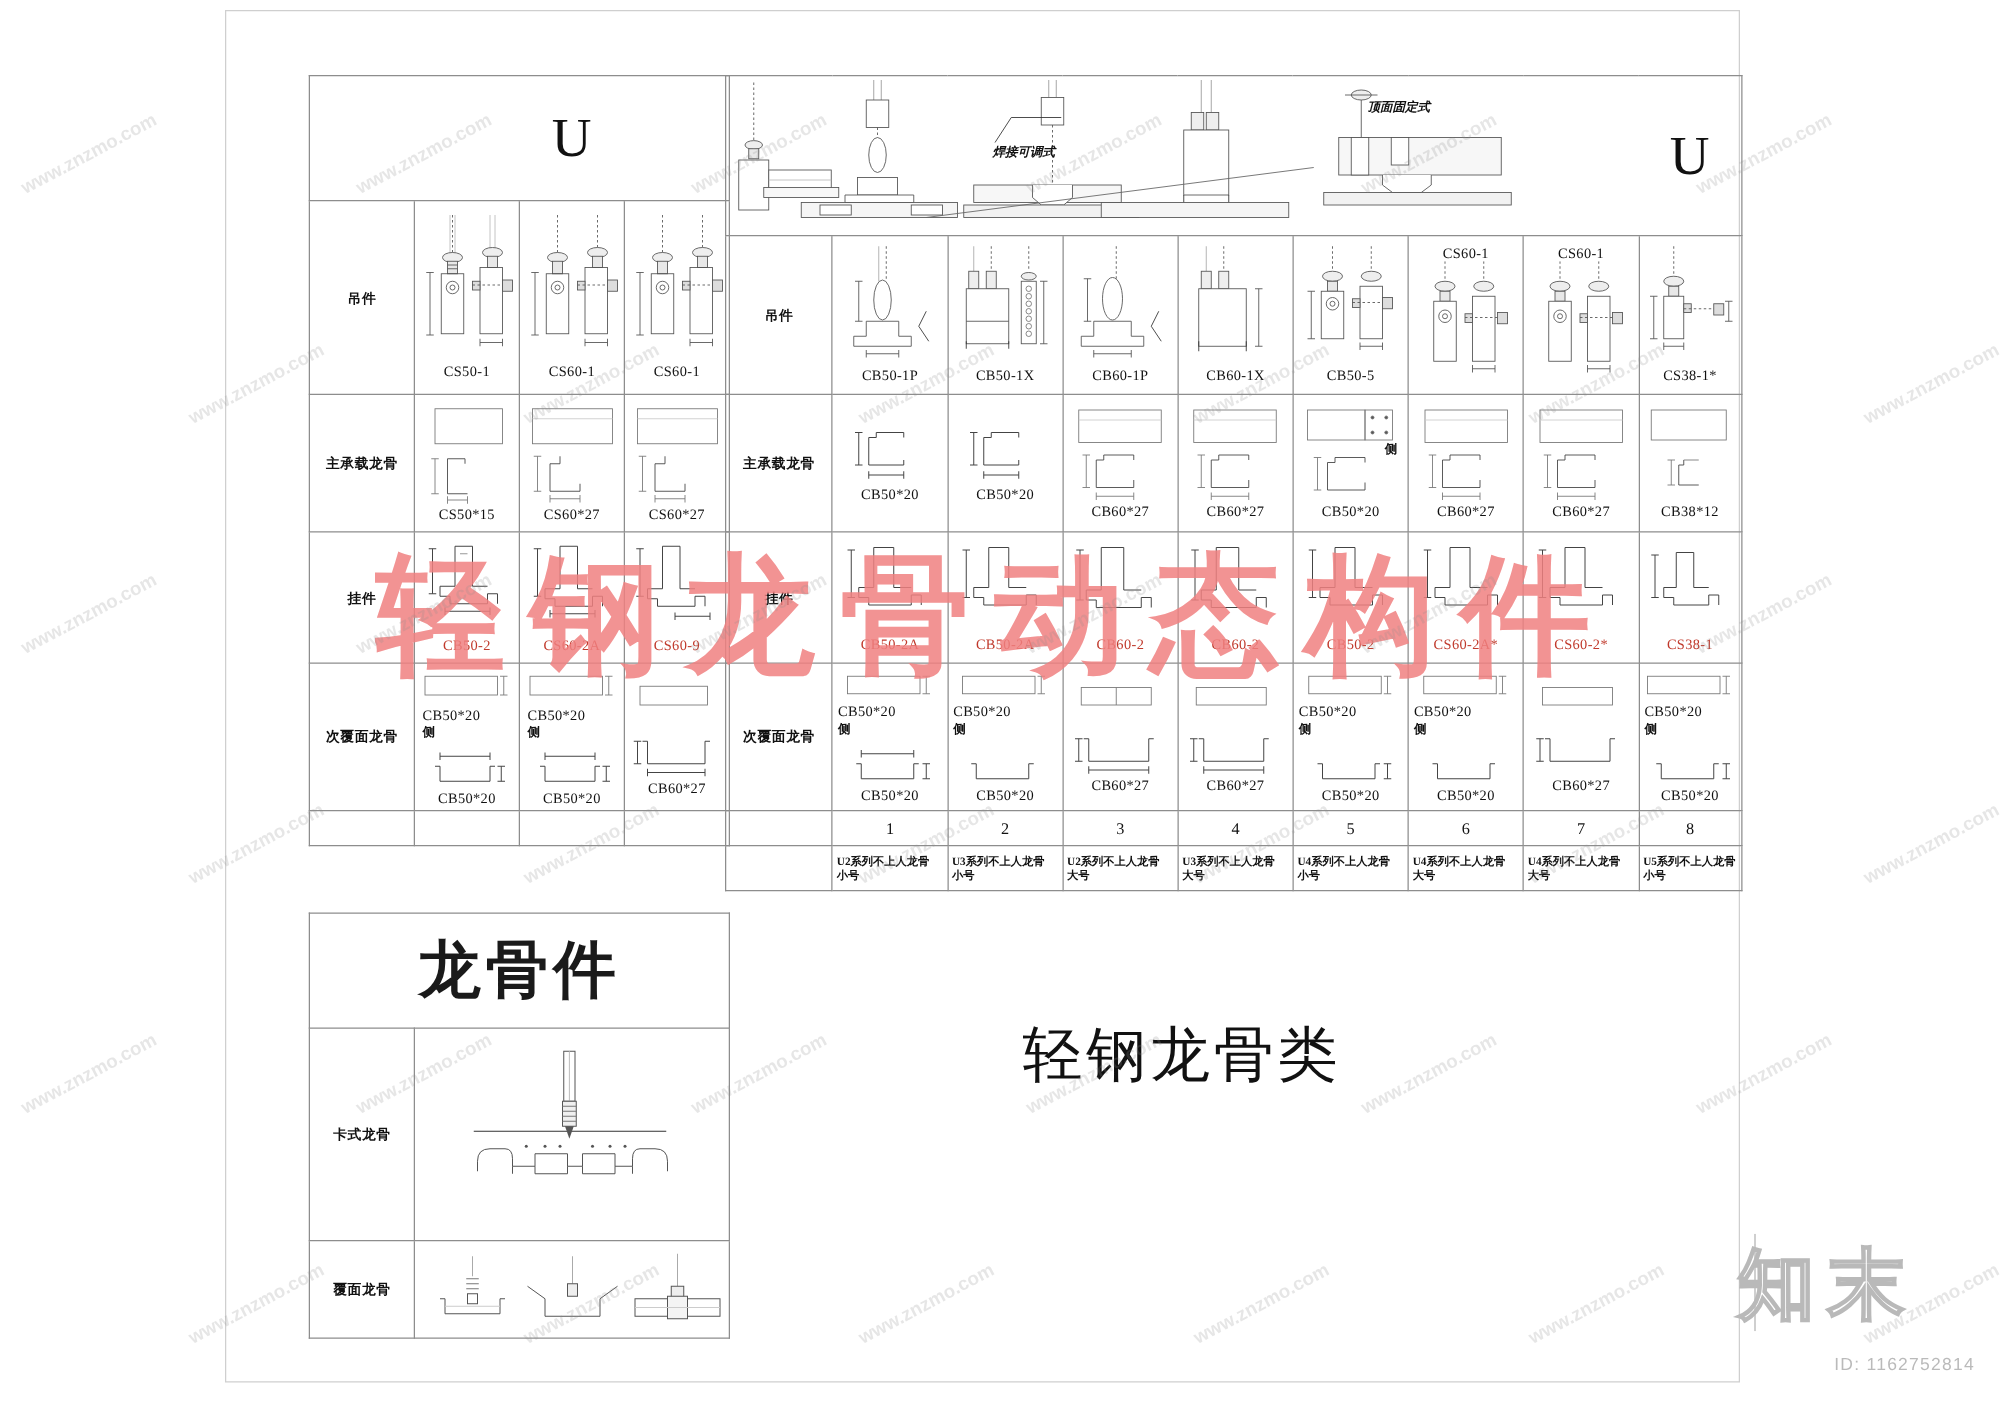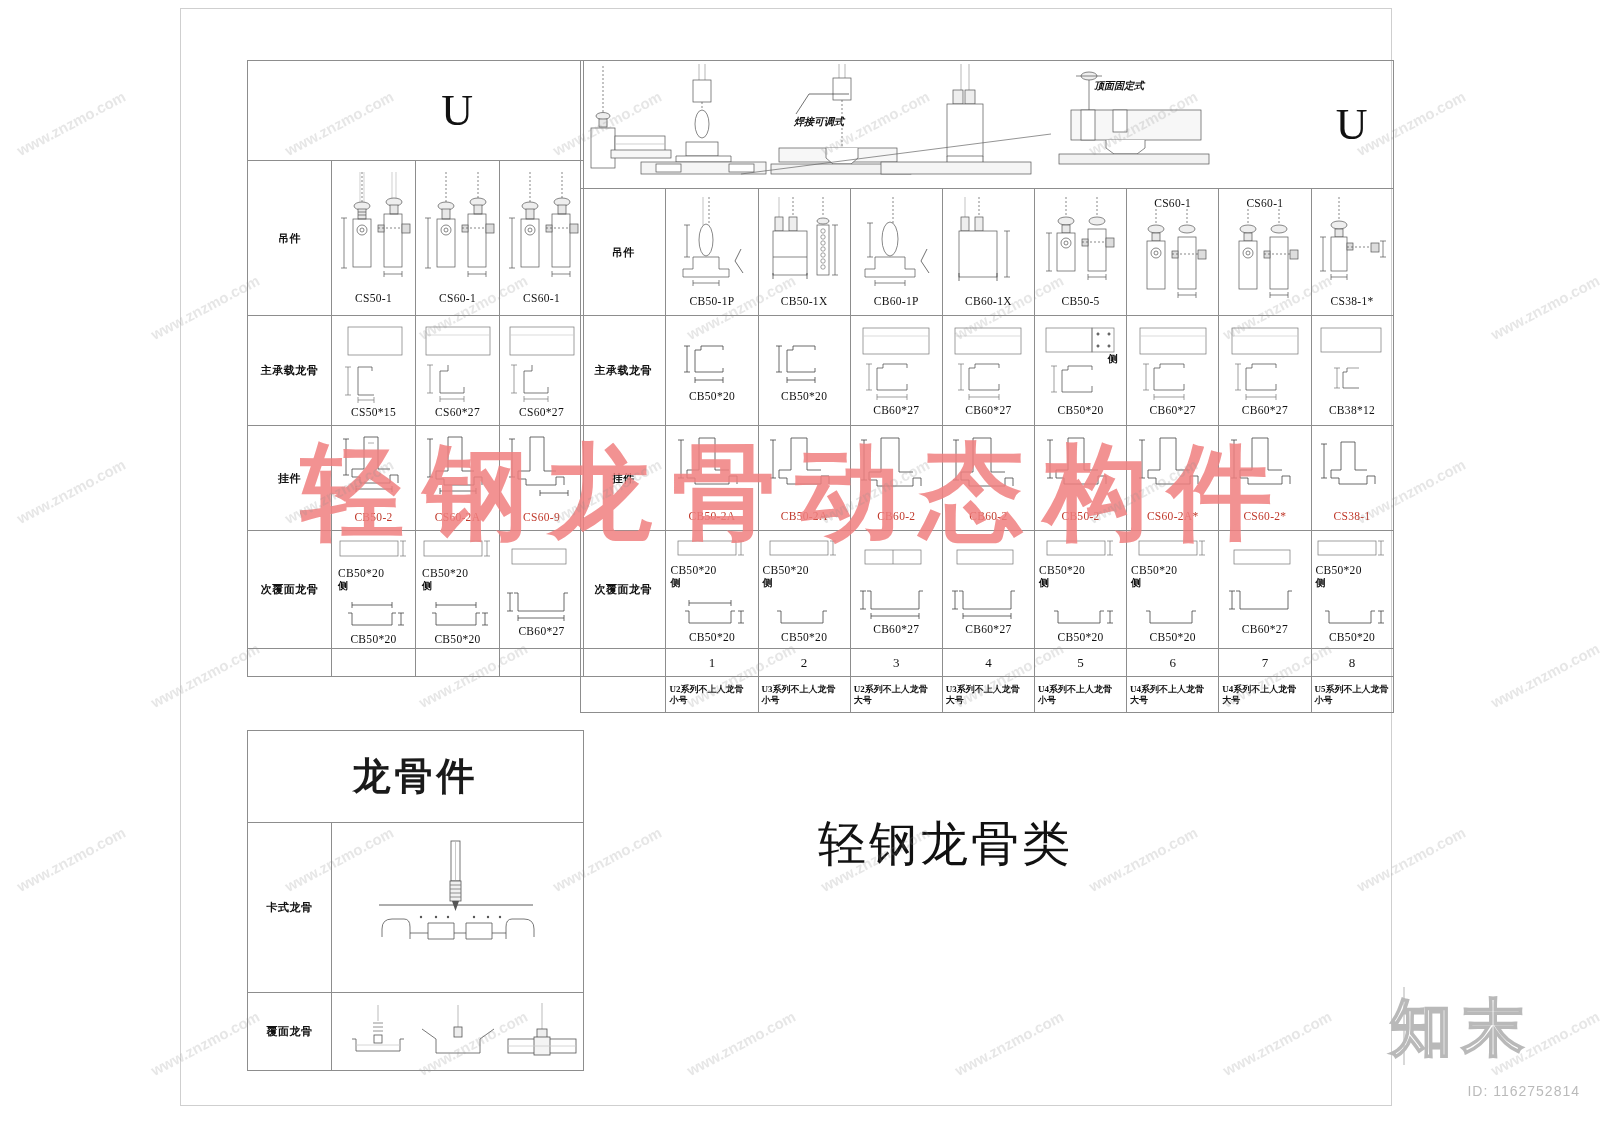--- a/index.html
+++ b/index.html
@@ -48,21 +48,21 @@
   .fig { display:block; }
   .num { font-size:13px; color:#111; }
   .desc {
     font-size:9px; line-height:1.15; color:#111; text-align:left;
     padding:2px 2px 2px 3px; font-weight:bold;
     font-family:"Liberation Serif","DejaVu Serif",serif;
   }
   .topnote { font-size:10px; font-weight:bold; color:#111; white-space:nowrap;font-style:italic;}
   
   .heading-lgj {
-    font-size:38px; font-weight:bold; color:#1a1a1a;
+    font-size:50px; font-weight:bold; color:#1a1a1a;
     font-family:"Liberation Serif","DejaVu Serif",serif;
     letter-spacing:4px;
   }
   #title-main {
     position:absolute; left:818px; top:812px;
     font-size:48px; font-weight:400; color:#111;
     font-family:"Liberation Serif","DejaVu Serif",serif;
     letter-spacing:3px; white-space:nowrap;
   }
   

